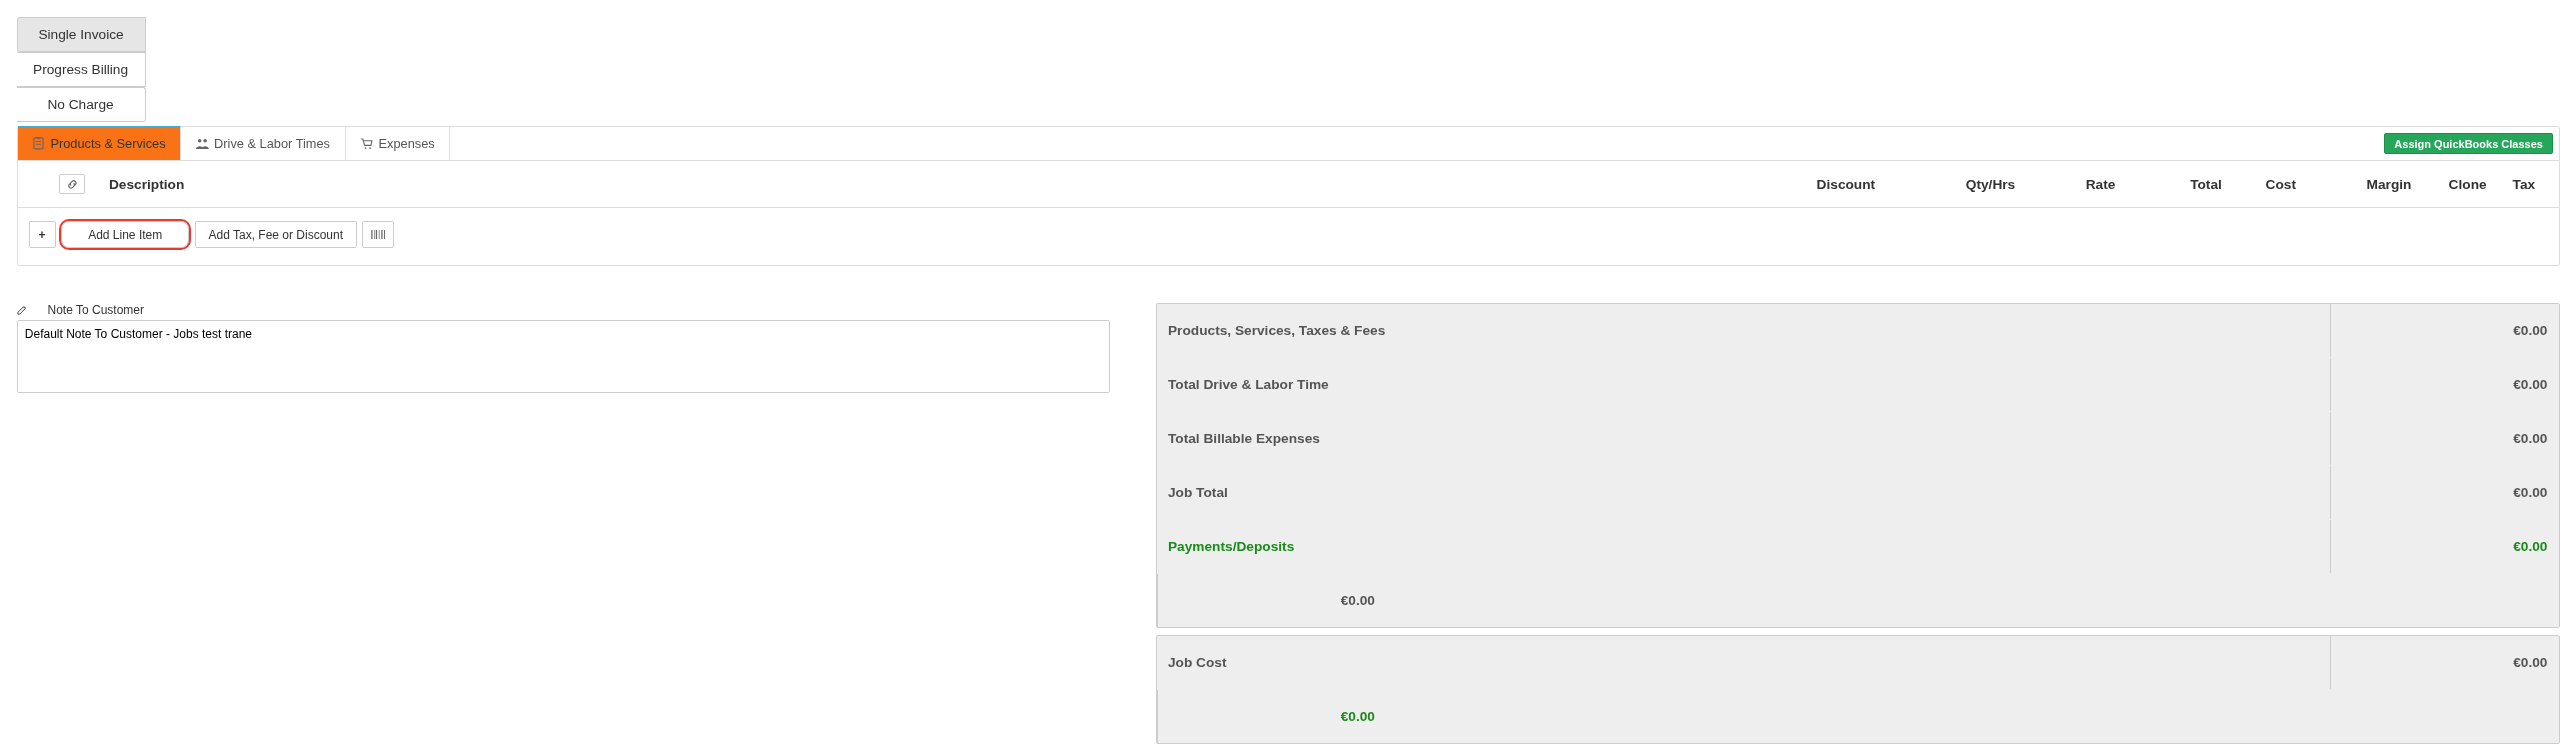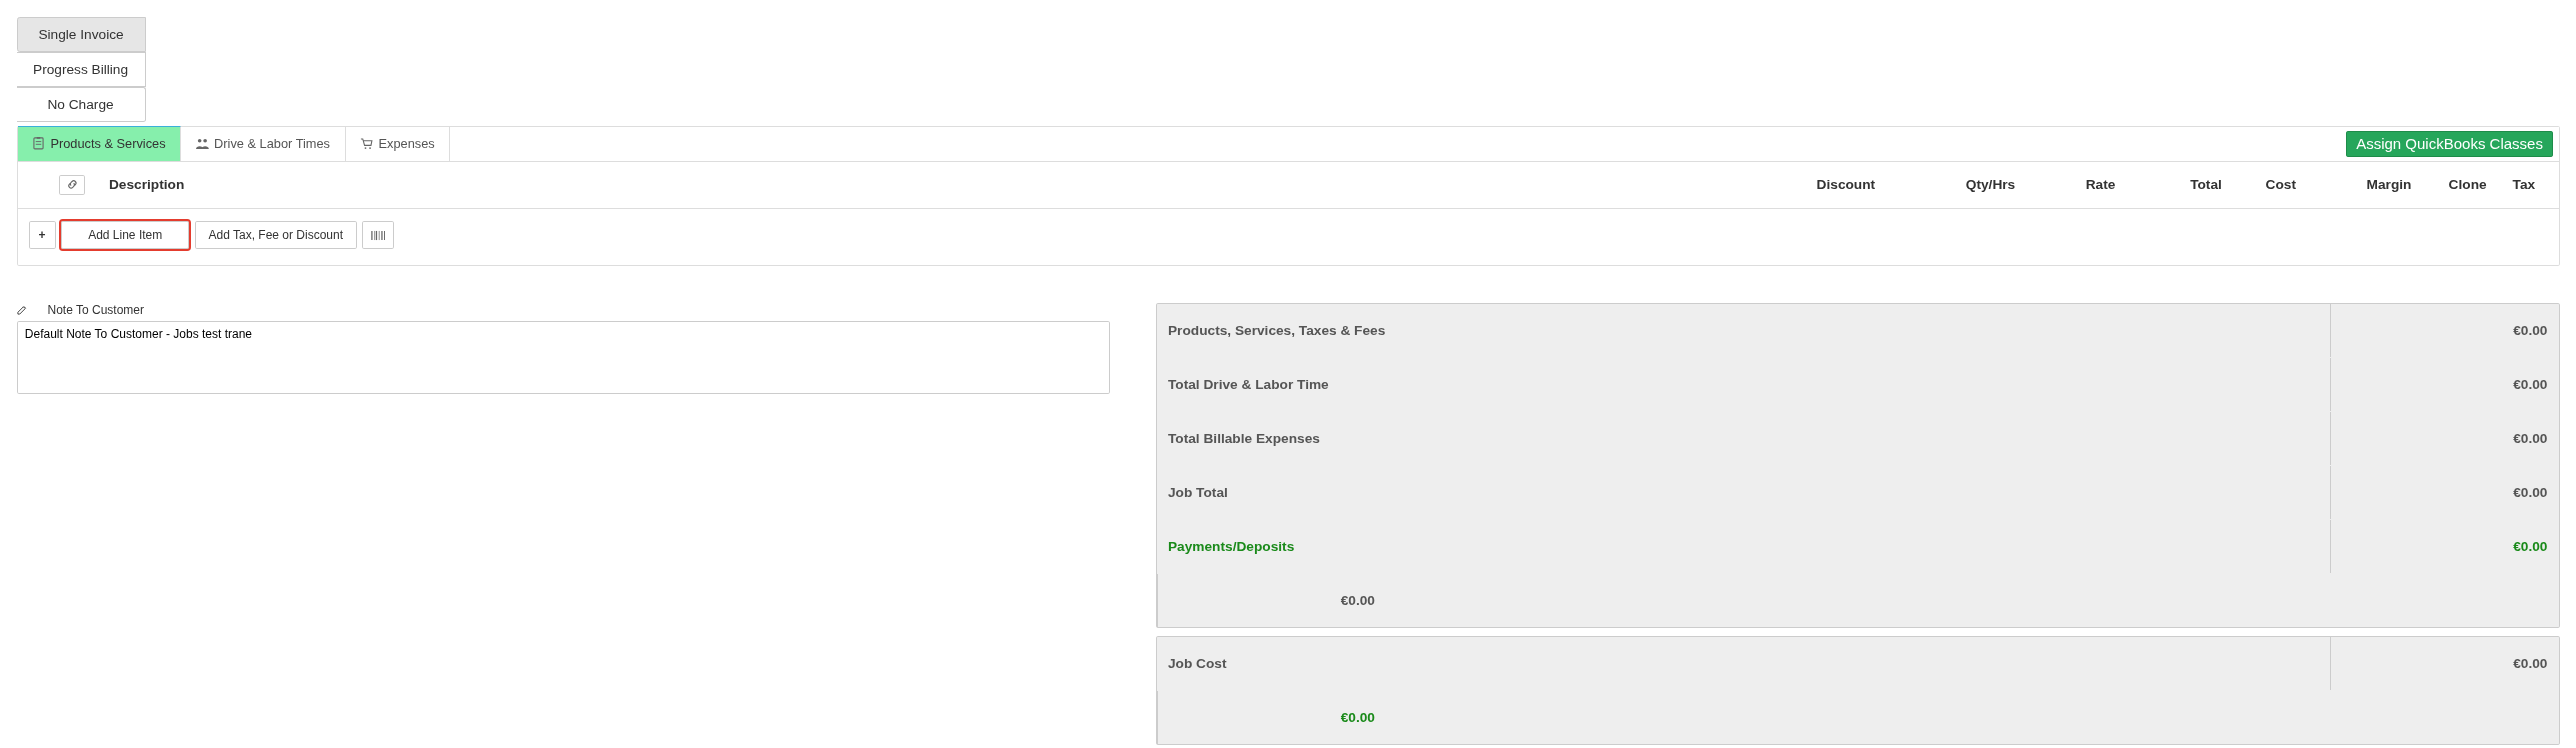--- a/index.html
+++ b/index.html
@@ -52,31 +52,31 @@
     border-right: 0.9px solid #ddd;
     display: inline-flex;
     align-items: center;
     gap: 5.5px;
   }
   .tab.active {
     color: #333;
     border-top: 1.8px solid #3bafda;
     margin-top: -0.9px;
     padding-top: 8.2px;
-    background: #86efac;
+    background: #f97316;
   }
   .tab .icon { width: 12.8px; height: 12.8px; display: inline-flex; align-items:center; justify-content:center; color:#666;}
   .tab-spacer { flex: 1; }
   .assign-btn {
     margin: 3.7px 5.5px;
     background: #26a65b;
     color: #fff;
     border: 0.9px solid #1e8c4a;
-    font-size: 15px;
-    font-weight: normal;
+    font-size: 11px;
+    font-weight: bold;
     padding: 3.7px 9.1px;
     border-radius: 1.8px;
     cursor: pointer;
     align-self: center;
   }
 
   
   .col-header {
     display: flex;
     align-items: center;
@@ -121,20 +121,21 @@
     cursor: pointer;
     border-radius: 1.8px;
     min-height: 27.4px;
     display:inline-flex;
     align-items:center;
     justify-content:center;
   }
   .small-btn.plus { padding: 5.5px 9.1px; font-weight:bold; }
   .small-btn.add-line {
     min-width: 128px;
+    border-radius: 8px;
   }
   .highlight-red {
     outline: 2.7px solid #e43c2e;
     outline-offset: -0.9px;
   }
   .small-btn.barcode { padding: 5.5px 7.3px; }
 
   
   .bottom-wrap {
     display: flex;

